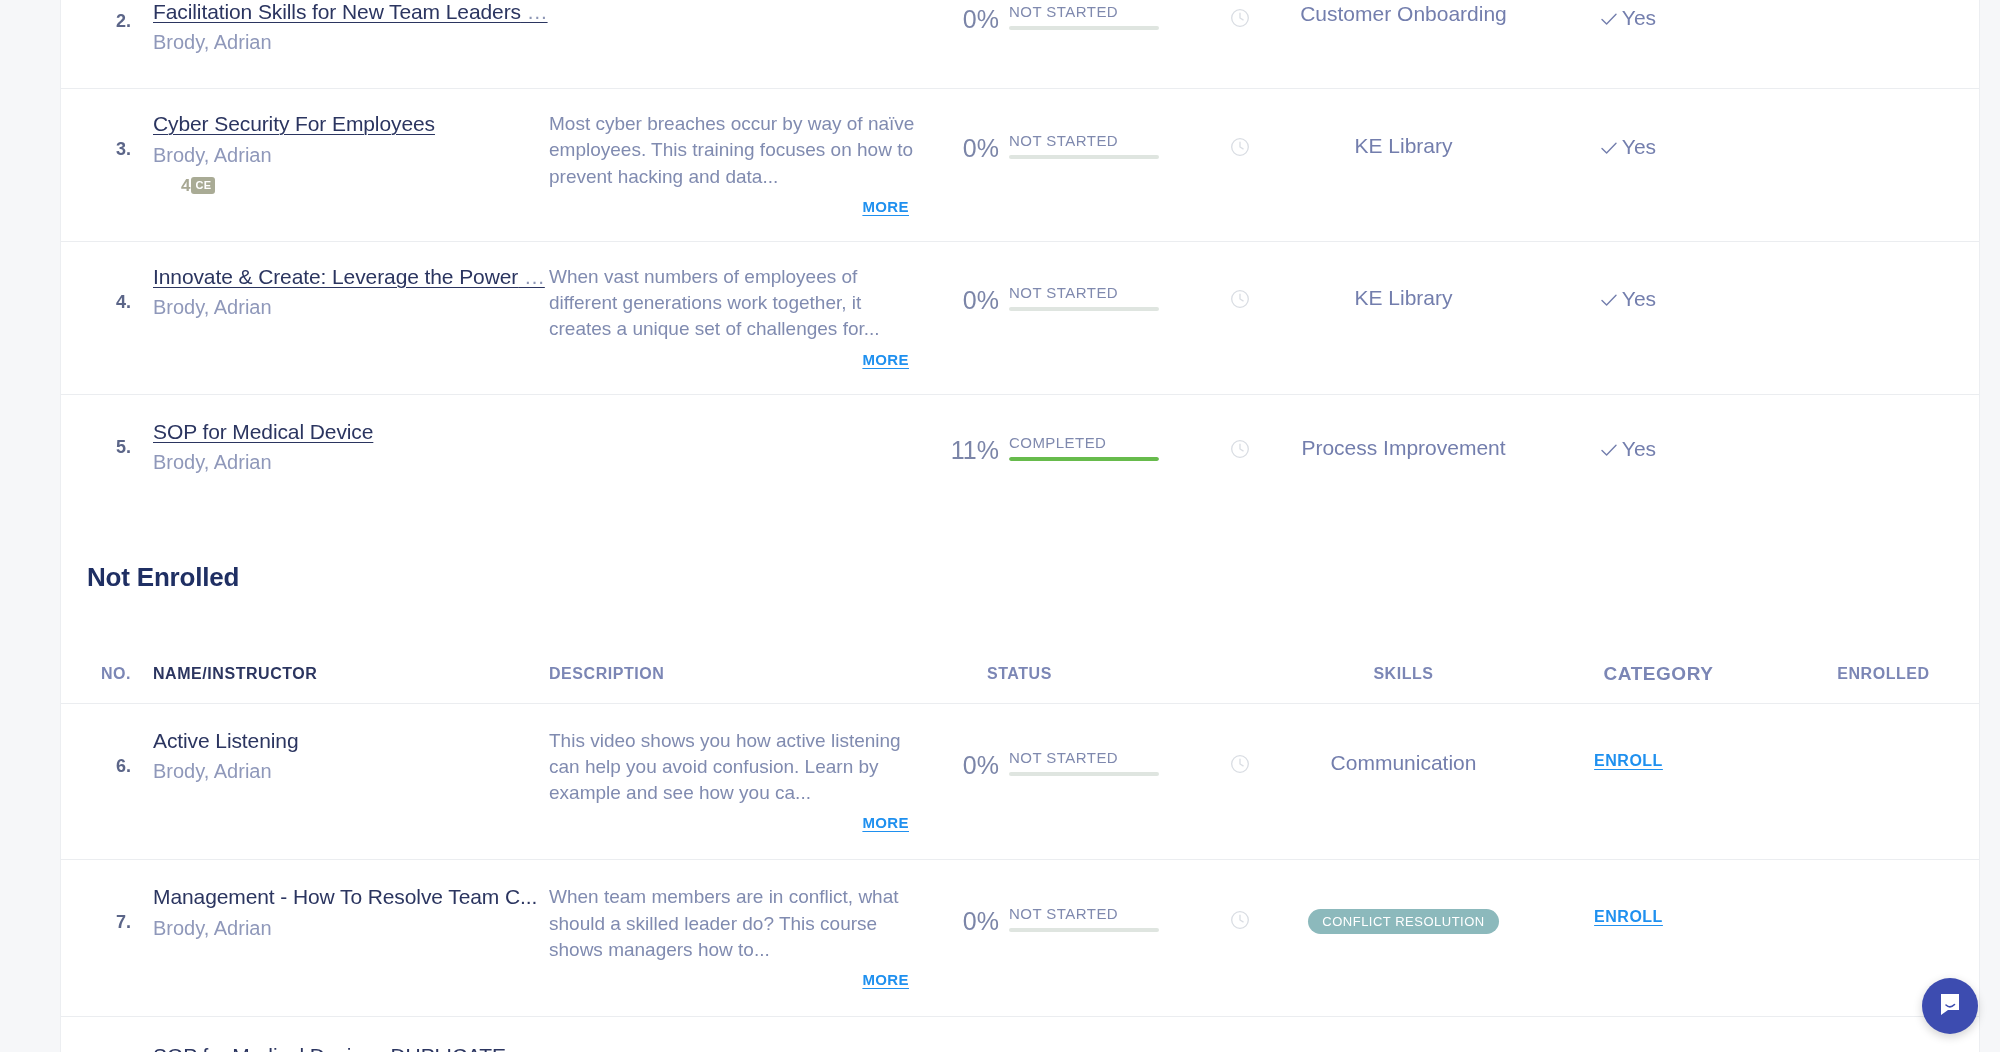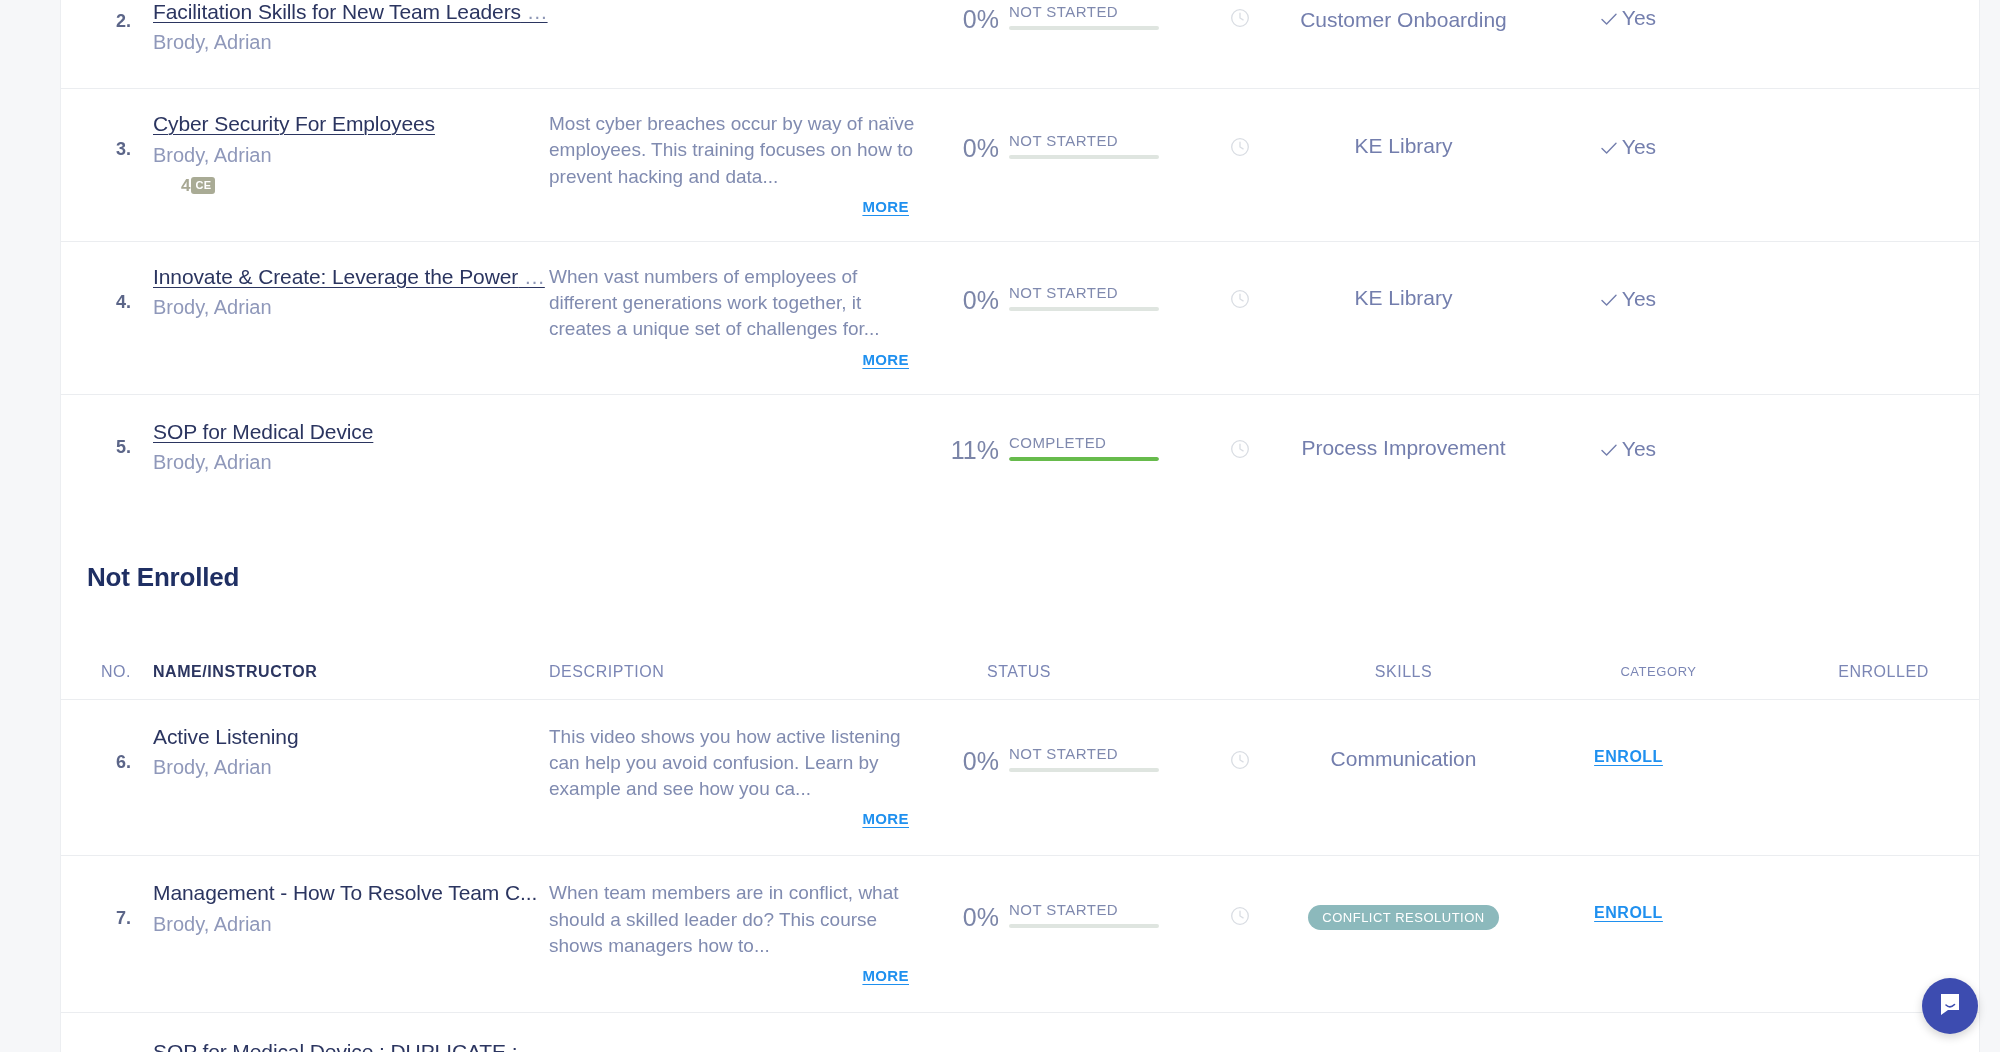--- a/index.html
+++ b/index.html
@@ -242,21 +242,21 @@
   .hrow {
     display: flex;
     align-items: center;
     border-bottom: 1px solid #ebedf0;
     padding-bottom: 18px;
   }
   .hcell {
     font-size: 16px;
     letter-spacing: .55px;
     color: #7b86b5;
-    font-weight: 400;
+    font-weight: 700;
   }
   .hcell.strong { color: #2b3560; font-weight: 700; }
 
   
   .chat-bubble {
     position: absolute;
     right: 22px;
     bottom: 18px;
     width: 56px;
     height: 56px;
@@ -291,21 +291,21 @@
                 <div class="bar-fill" style="width: 0%;"></div>
               </div>
             </div>
           </div>
           <div class="c-clock" style="padding-top: 5px;">
             <svg width="20" height="20" viewBox="0 0 20 20" class="clock-icon">
               <circle cx="10" cy="10" r="8.3" fill="none" stroke="#d9dde3" stroke-width="1.3"></circle>
               <path d="M10 5.2 V10 L13.1 11.9" fill="none" stroke="#d9dde3" stroke-width="1.3" stroke-linecap="round"></path>
             </svg>
           </div>
-          <div class="c-cat" style="padding-top: 9px;">Customer Onboarding</div>
+          <div class="c-cat" style="padding-top: 3px;">Customer Onboarding</div>
           <div class="c-enr" style="padding-top: 7px;"><span class="yes"><span class="check"><svg width="16" height="13" viewBox="0 0 16 13">
                   <path d="M1 6.6 L5.6 11 L15 1.3" fill="none" stroke="#737ead" stroke-width="1.4" stroke-linecap="round" stroke-linejoin="round"></path>
                 </svg></span><span>Yes</span></span></div>
         </div>
         <div class="row" style="padding: 22px 0px 26px;">
           <div class="c-no" style="padding-top: 28px;">3.</div>
           <div class="c-name">
             <div class="course-title linked">Cyber Security For Employees</div>
             <div class="instructor">Brody, Adrian</div>
             <div class="ce-wrap">
@@ -400,21 +400,21 @@
 
     <div class="section-gap"></div>
 
     <div class="hrow">
       <div class="c-no hcell">NO.</div>
       <div class="c-name hcell strong">NAME/INSTRUCTOR</div>
       <div class="c-desc hcell">DESCRIPTION</div>
       <div class="c-status hcell" style="display:block;padding-left:60px;">STATUS</div>
       <div class="c-clock"></div>
       <div class="c-skills hcell" style="display:block;text-align:center;">SKILLS</div>
-      <div class="c-cat hcell" style="color:#7b86b5;font-size:13px;">CATEGORY</div>
+      <div class="c-cat hcell" style="color:#7b86b5;font-size:19px;">CATEGORY</div>
       <div class="c-enr hcell">ENROLLED</div>
     </div>
 
     <div id="notenrolled-rows">
         <div class="row" style="padding: 24px 0px 28px;">
           <div class="c-no" style="padding-top: 28px;">6.</div>
           <div class="c-name">
             <div class="course-title">Active Listening</div>
             <div class="instructor">Brody, Adrian</div>
           </div>

